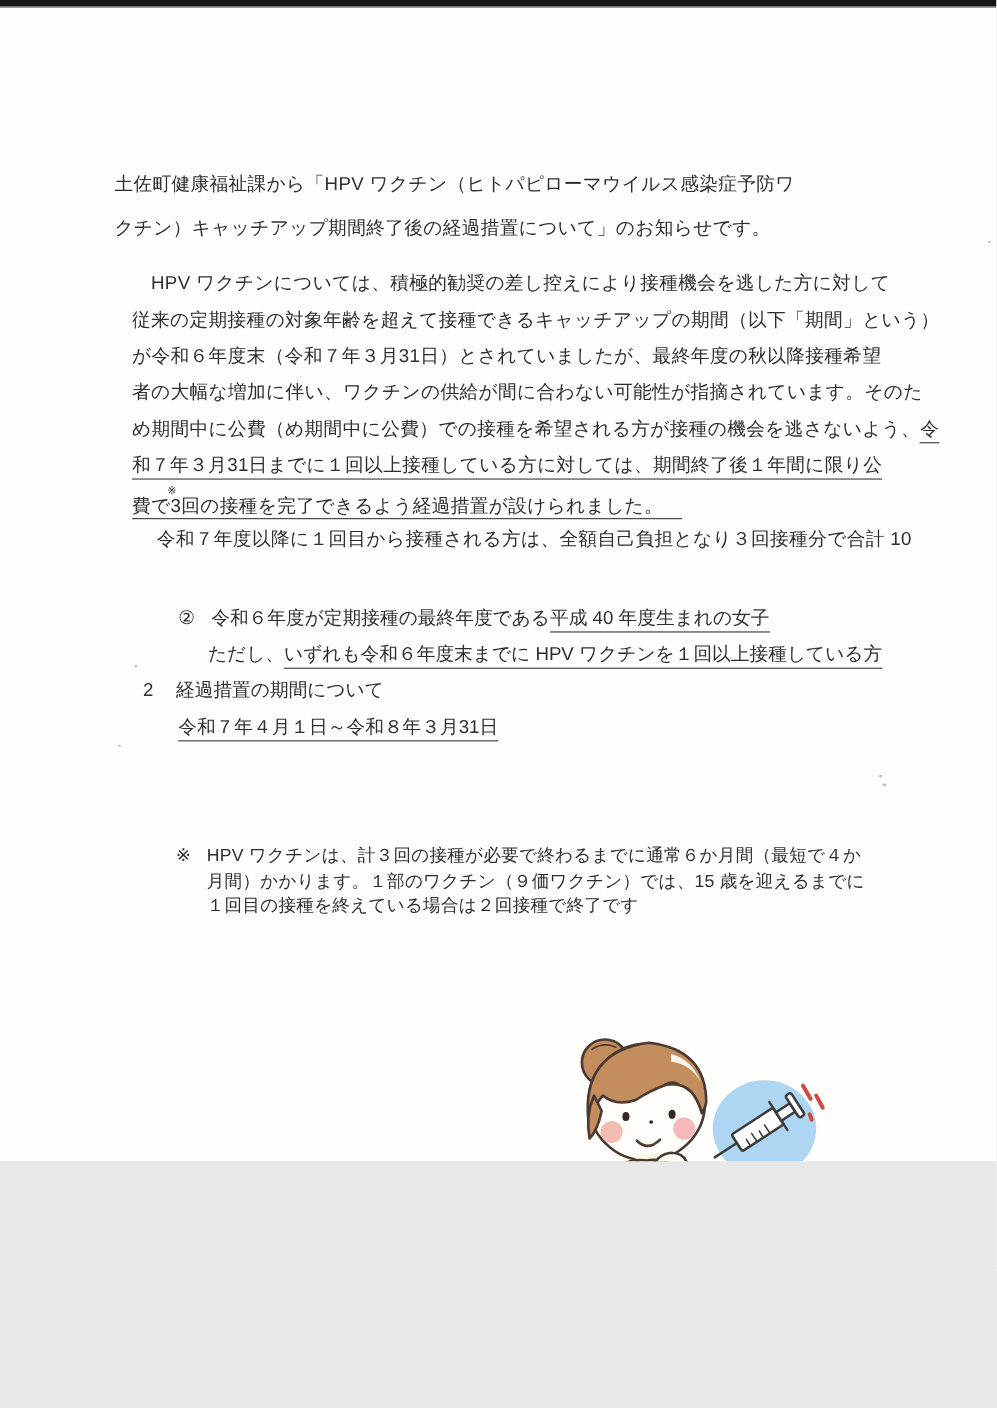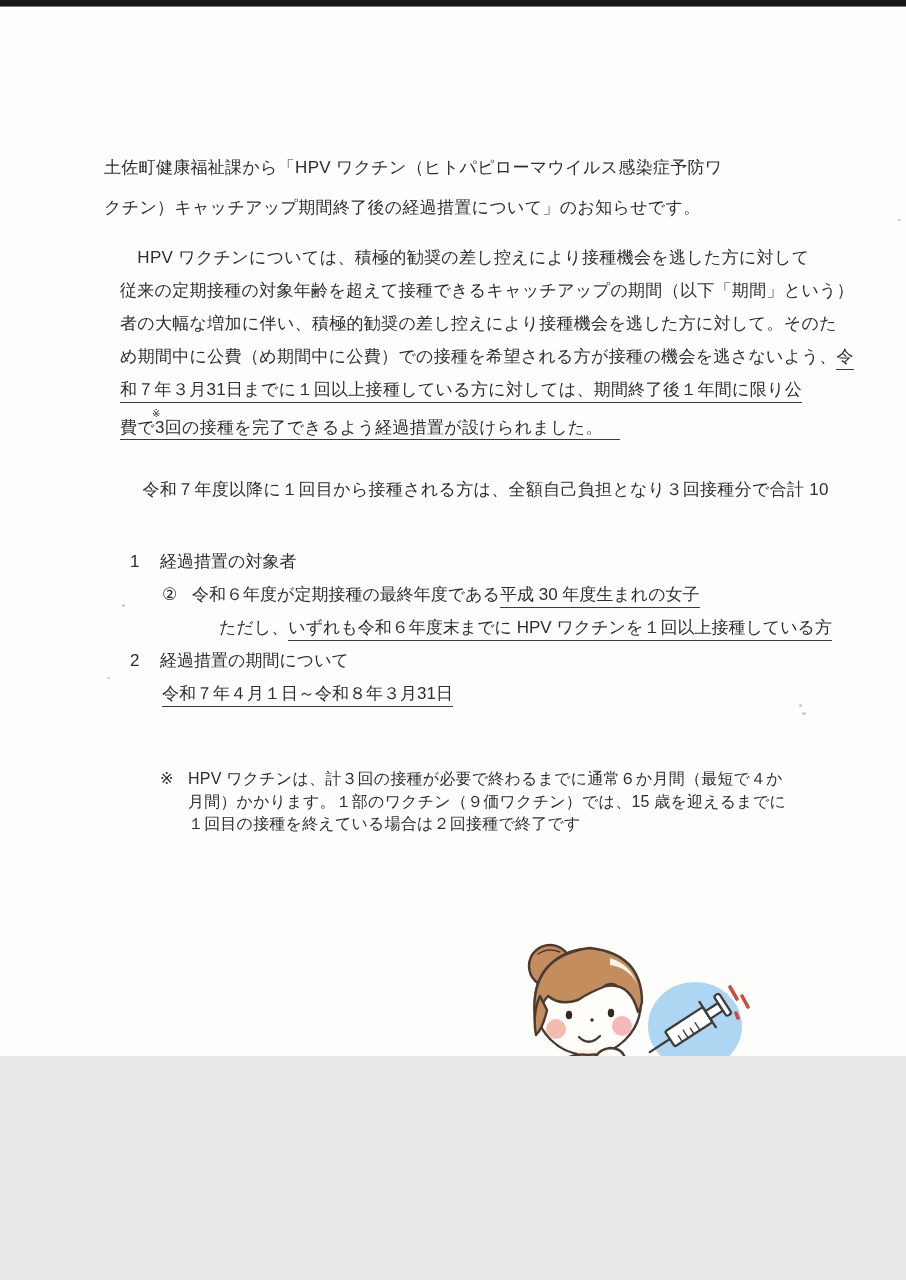--- a/index.html
+++ b/index.html
@@ -37,34 +37,34 @@
   <div class="scan-strip"></div>
 
   <div class="header-block" id="header">
       <div class="line">土佐町健康福祉課から「HPV ワクチン（ヒトパピローマウイルス感染症予防ワ</div>
       <div class="line">クチン）キャッチアップ期間終了後の経過措置について」のお知らせです。</div>
     </div>
 
   <div class="para" id="para1">
       <div class="line"><span>　HPV ワクチンについては、積極的勧奨の差し控えにより接種機会を逃した方に対して</span></div>
       <div class="line"><span>従来の定期接種の対象年齢を超えて接種できるキャッチアップの期間（以下「期間」という）</span></div>
-      <div class="line"><span>者の大幅な増加に伴い、積極的勧奨の差し控えにより接種機会を逃した方に対して。そのた</span></div>
+      <div class="line"><span>が令和６年度末（令和７年３月31日）とされていましたが、最終年度の秋以降接種希望</span></div>
+      <div class="line"><span>者の大幅な増加に伴い、ワクチンの供給が間に合わない可能性が指摘されています。そのた</span></div>
       <div class="line"><span>め期間中に公費（め期間中に公費）での接種を希望される方が接種の機会を逃さないよう、</span><span class="u">令</span></div>
       <div class="line"><span class="u">和７年３月31日までに１回以上接種している方に対しては、期間終了後１年間に限り公</span></div>
       <div class="line"><span class="u">費で</span><sup class="u ref">※</sup><span class="u">3回の接種を完了できるよう経過措置が設けられました。　</span></div>
     </div>
 
   <div class="para" id="para2">
       <div class="line"><span>　令和７年度以降に１回目から接種される方は、全額自己負担となり３回接種分で合計 10</span></div>
     </div>
 
   <div class="list-block" id="list">
-      <div class="list-row"><span class="num">1</span><span>経過措置の対象者</span></div>
-      <div class="list-row" style="margin-left: 32px;"><span class="marker">②</span><span>令和６年度が定期接種の最終年度である</span><span class="u">平成 30 年度生まれの女子</span></div>
-      <div class="list-row" style="margin-left: 89px;"><span>ただし、</span><span class="u">いずれも令和６年度末までに HPV ワクチンを１回以上接種している方</span></div>
+      <div class="list-row" style="margin-left: 32px;"><span class="marker">②</span><span>令和６年度が定期接種の最終年度である</span><span class="u">平成 40 年度生まれの女子</span></div>
+      <div class="list-row" style="margin-left: 59px;"><span>ただし、</span><span class="u">いずれも令和６年度末までに HPV ワクチンを１回以上接種している方</span></div>
       <div class="list-row"><span class="num">2</span><span>経過措置の期間について</span></div>
       <div class="list-row" style="margin-left: 32px;"><span class="u">令和７年４月１日～令和８年３月31日</span></div>
     </div>
 
   <div class="footnote" id="footnote">
     <span class="fn-marker">※</span>
     <div class="fn-lines" id="fn-lines">
         <div class="line">HPV ワクチンは、計３回の接種が必要で終わるまでに通常６か月間（最短で４か</div>
         <div class="line">月間）かかります。１部のワクチン（９価ワクチン）では、15 歳を迎えるまでに</div>
         <div class="line">１回目の接種を終えている場合は２回接種で終了です</div>

